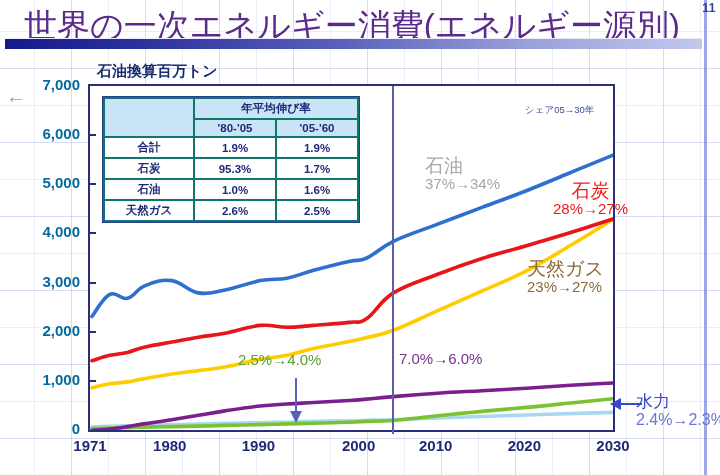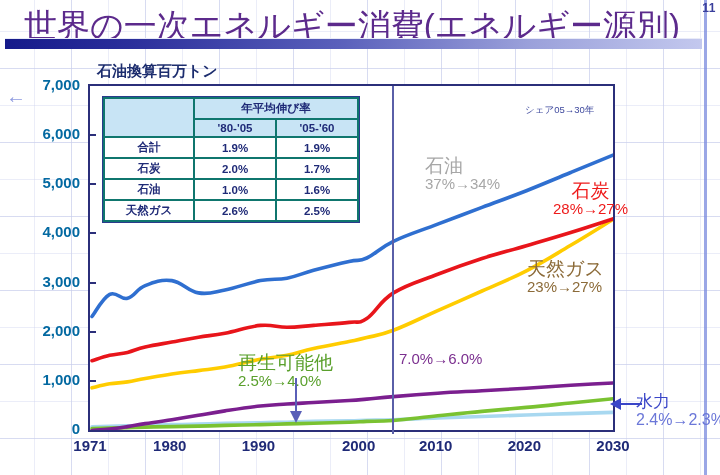--- a/index.html
+++ b/index.html
@@ -174,21 +174,21 @@
         <td class="hd">'80-'05</td>
         <td class="hd">'05-'60</td>
       </tr>
       <tr>
         <td class="rowlab">合計</td>
         <td class="val">1.9%</td>
         <td class="val">1.9%</td>
       </tr>
       <tr>
         <td class="rowlab">石炭</td>
-        <td class="val">2.0%</td>
+        <td class="val">95.3%</td>
         <td class="val">1.7%</td>
       </tr>
       <tr>
         <td class="rowlab">石油</td>
         <td class="val">1.0%</td>
         <td class="val">1.6%</td>
       </tr>
       <tr>
         <td class="rowlab">天然ガス</td>
         <td class="val">2.6%</td>
@@ -206,21 +206,20 @@
   <span class="pc">28%→27%</span>
 </div>
 <div class="ann" id="ann-gas">
   <span class="nm">天然ガス</span>
   <span class="pc">23%→27%</span>
 </div>
 <div class="ann" id="ann-nuclear">
   <span class="pc">7.0%→6.0%</span>
 </div>
 <div class="ann" id="ann-renew">
-  <span class="nm">再生可能他</span>
   <span class="pc">2.5%→4.0%</span>
 </div>
 <div class="ann" id="ann-hydro">
   <span class="nm">水力</span>
   <span class="pc">2.4%→2.3%</span>
 </div>
 
 <svg id="renew-arrow" width="16" height="46">
   <line x1="8" y1="0" x2="8" y2="36" stroke="#5a5fb8" stroke-width="2"></line>
   <polygon points="8,45 2,33 14,33" fill="#5a5fb8"></polygon>

